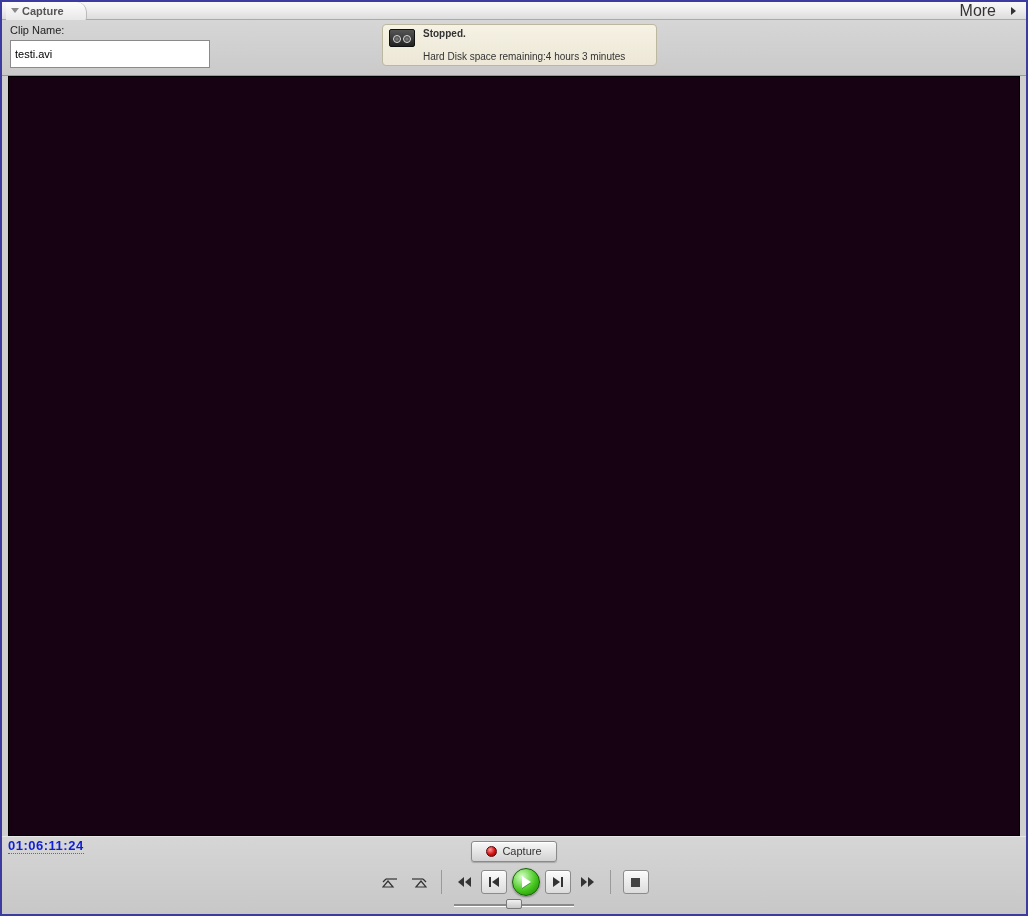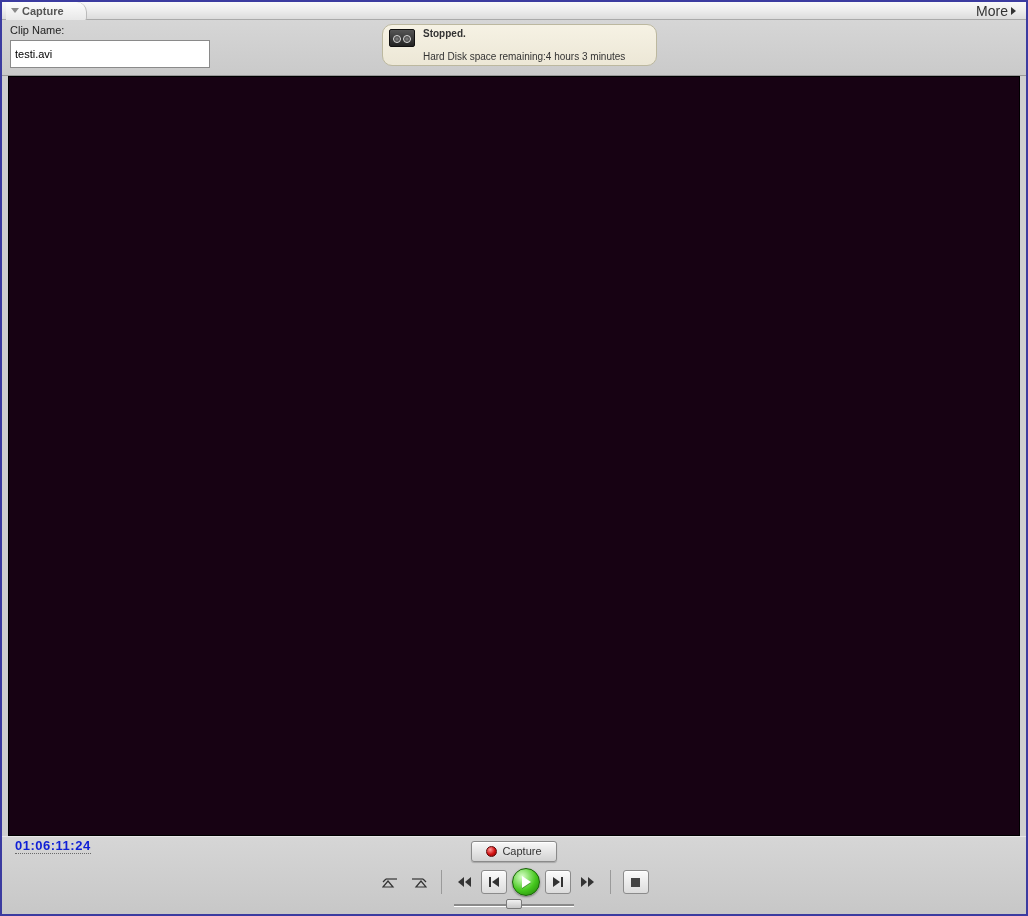--- a/index.html
+++ b/index.html
@@ -40,22 +40,22 @@
     border-top-right-radius: 10px;
     border-bottom-right-radius: 2px;
   }
   .title-text {
     font-weight: bold;
     color: #555;
   }
   .more-btn {
     display: flex;
     align-items: center;
-    gap: 3px;
-    font-size: 14px;
+    gap: 15px;
+    font-size: 16px;
     color: #333;
     padding: 0 6px;
     cursor: pointer;
   }
   .more-btn .tri {
     width: 0; height: 0;
     border-top: 4px solid transparent;
     border-bottom: 4px solid transparent;
     border-left: 5px solid #333;
   }
@@ -94,21 +94,21 @@
   }
 
   .status-box {
     position: absolute;
     left: 380px;
     top: 4px;
     width: 275px;
     height: 42px;
     background: linear-gradient(#f6f2e4,#ece7d6);
     border: 1px solid #bcb89f;
-    border-radius: 10px;
+    border-radius: 4px;
     display: flex;
     padding: 3px 6px;
     gap: 8px;
   }
   .cassette-icon {
     width: 26px; height: 18px;
     background: linear-gradient(#555,#222);
     border: 1px solid #111;
     border-radius: 2px;
     position: relative;
@@ -149,21 +149,21 @@
 
   .bottombar {
     height: 78px;
     background: linear-gradient(#d6d6d6,#c7c7c7);
     border-top: 1px solid #e8e8e8;
     display: flex;
     flex-direction: column;
   }
   .timecode-row {
     height: 18px;
-    padding-left: 13px;
+    padding-left: 6px;
     display: flex;
     align-items: center;
   }
   .timecode {
     color: #0f1fd6;
     font-weight: bold;
     font-size: 13px;
     letter-spacing: 0.5px;
     border-bottom: 1px dotted #6a6a6a;
   }

